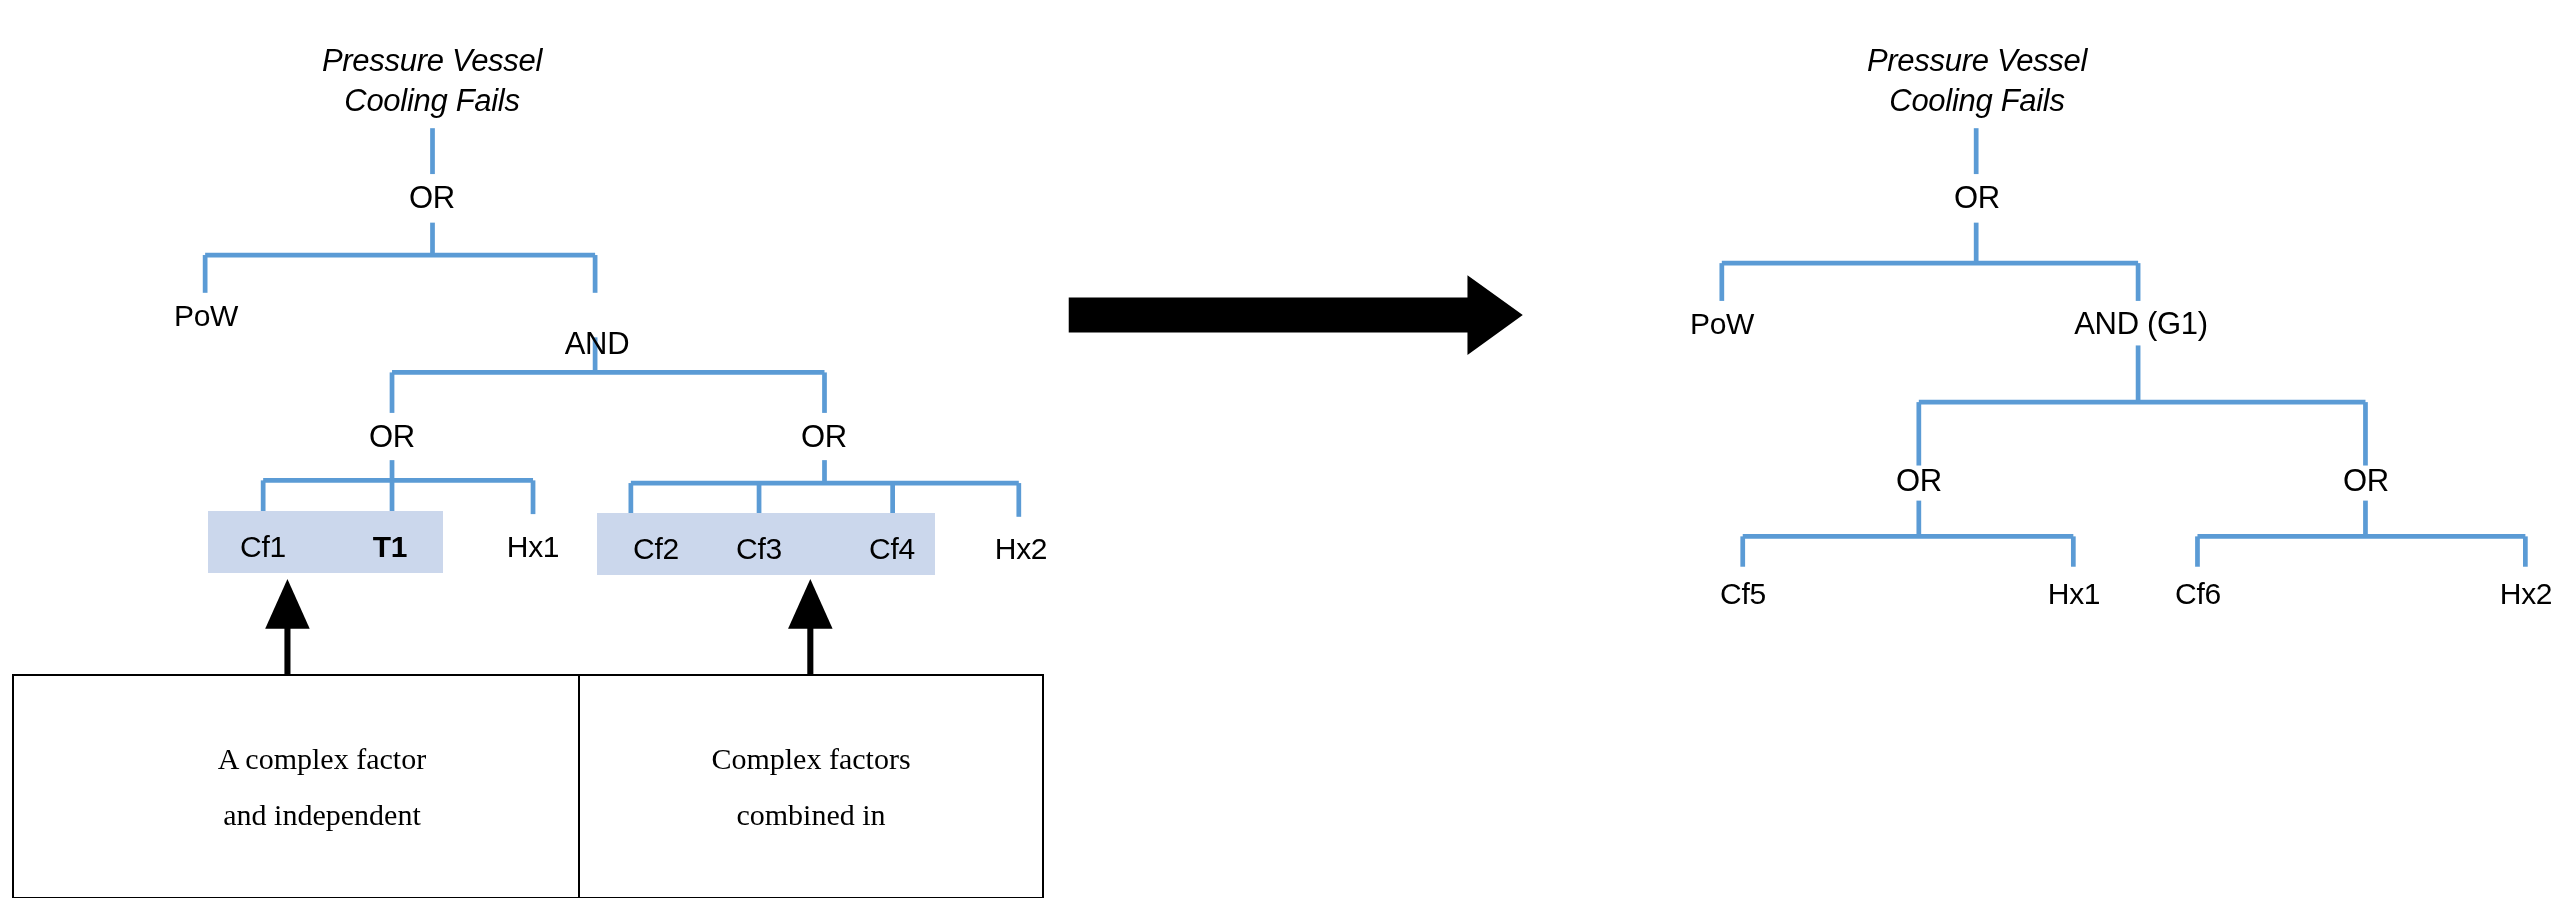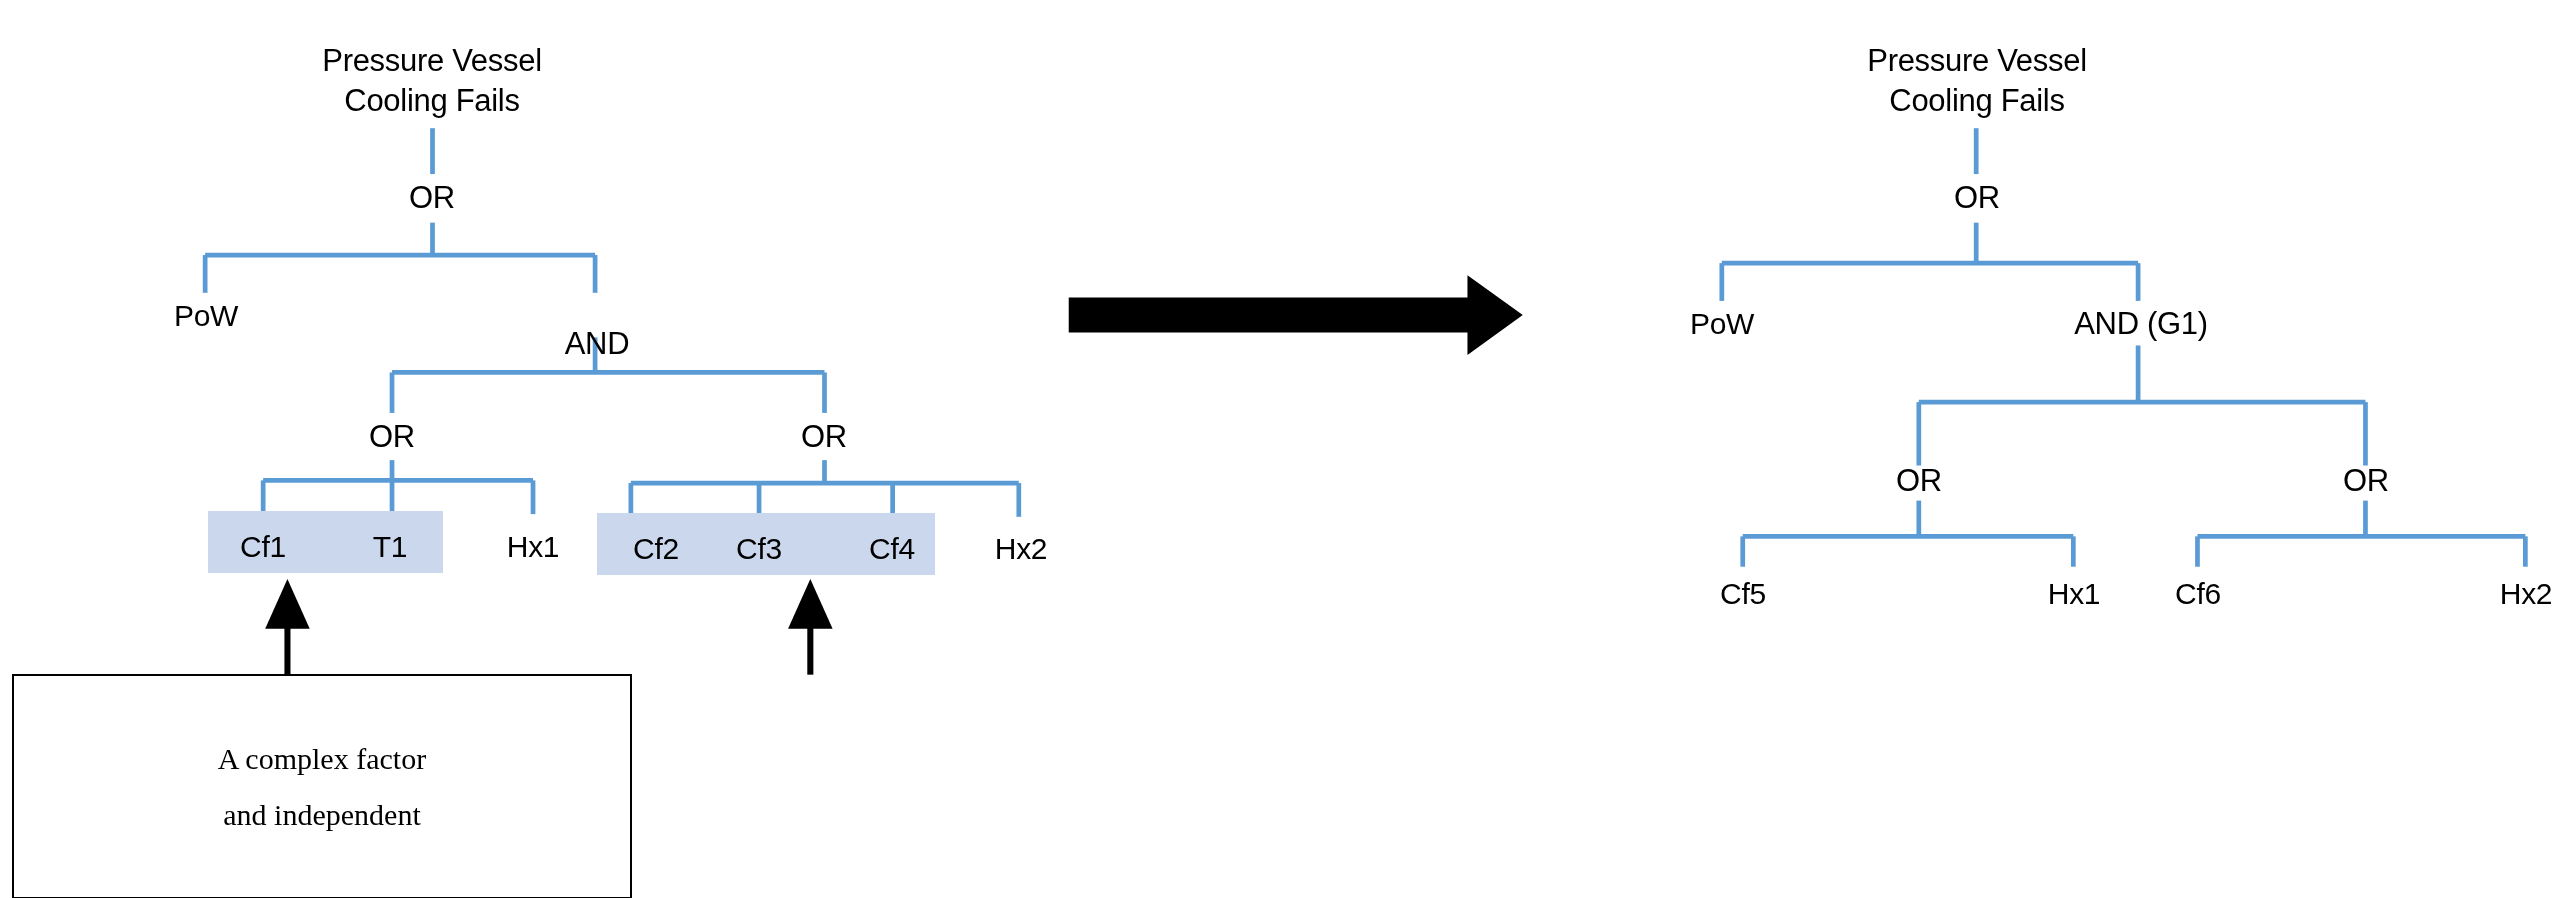--- a/index.html
+++ b/index.html
@@ -29,20 +29,21 @@
     white-space: nowrap;
     color: #000000;
     font-family: "Liberation Sans", sans-serif;
     font-weight: 400;
     line-height: 1.05;
     text-align: center;
     letter-spacing: -0.3px;
   }
   .node-label.two-line {
     line-height: 1.28;
+    font-style: italic;
   }
   .gate-label { font-size: 31px; }
   .leaf-label { font-size: 30px; }
   .root-label { font-size: 31px; }
 
   .highlight-band {
     position: absolute;
     background: #CBD7EC;
   }
 
@@ -146,21 +147,21 @@
 
   <div class="node-label leaf-label" style="left:206px; top:316px;">PoW</div>
 
   <div class="node-label gate-label" style="left:597px; top:316px;margin-top:28px;">AND</div>
 
   <div class="node-label gate-label" style="left:392px; top:437px;">OR</div>
 
   <div class="node-label gate-label" style="left:824px; top:437px;">OR</div>
 
   <div class="node-label leaf-label" style="left:263px; top:547px;">Cf1</div>
-  <div class="node-label leaf-label" style="left:390px; top:547px;">T1</div>
+  <div class="node-label leaf-label" style="left:390px; top:547px;font-weight:bold;">T1</div>
   <div class="node-label leaf-label" style="left:533px; top:547px;">Hx1</div>
 
   <div class="node-label leaf-label" style="left:656px; top:549px;">Cf2</div>
   <div class="node-label leaf-label" style="left:759px; top:549px;">Cf3</div>
   <div class="node-label leaf-label" style="left:892px; top:549px;">Cf4</div>
   <div class="node-label leaf-label" style="left:1021px; top:549px;">Hx2</div>
 
   <div class="node-label root-label two-line" style="left:1977px; top:81px;">
     <div>Pressure Vessel</div>
     <div>Cooling Fails</div>
@@ -179,15 +180,19 @@
   <div class="node-label leaf-label" style="left:1743px; top:594px;">Cf5</div>
   <div class="node-label leaf-label" style="left:2074px; top:594px;">Hx1</div>
   <div class="node-label leaf-label" style="left:2198px; top:594px;">Cf6</div>
   <div class="node-label leaf-label" style="left:2526px; top:594px;">Hx2</div>
 
   <div class="callout-box" style="left:12px; top:674px; width:620px; height:225px;">
     <div class="ln1">A complex factor</div>
     <div>and independent</div>
   </div>
 
+  <div class="callout-box" style="left:578px; top:674px; width:466px; height:225px;">
+    <div class="ln1">Complex factors</div>
+    <div>combined in</div>
+  </div>
 
 </div>
 
 
 </body></html>

